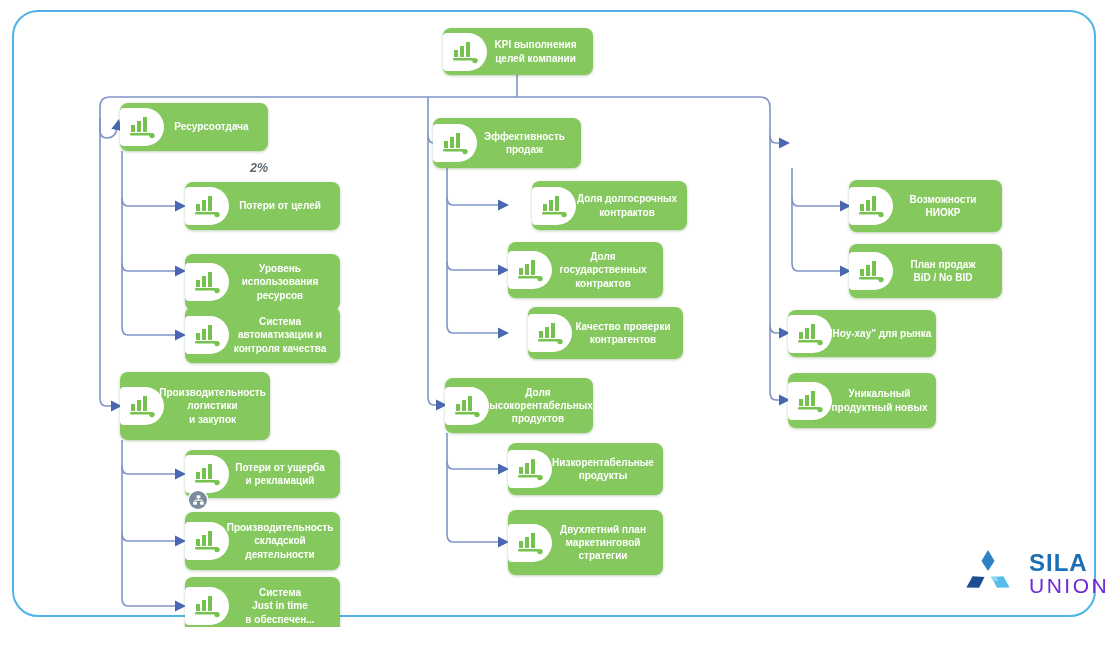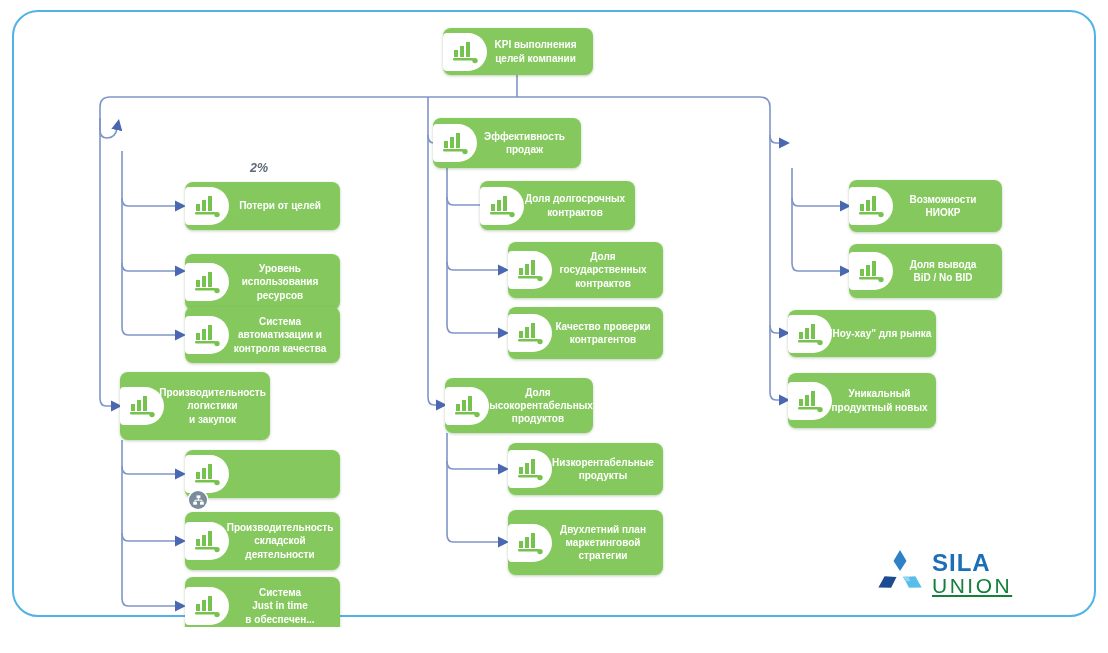--- a/index.html
+++ b/index.html
@@ -16,24 +16,24 @@
         width:44px;height:38px;background:#fff;
         border-radius:4px 19px 19px 4px;
         display:flex;align-items:center;justify-content:center;}
   .node .label{flex:1;margin-left:38px;text-align:center;white-space:pre-line;
         padding:2px 3px 2px 0;}
   .pct{position:absolute;left:238px;top:161px;width:42px;text-align:center;
        font-size:12.5px;font-weight:bold;font-style:italic;color:#5E6A75;}
   .badge{position:absolute;left:189px;top:491px;width:18px;height:18px;border-radius:50%;
          background:#7A8B9C;display:flex;align-items:center;justify-content:center;
          box-shadow:0 0 0 1.5px #fff;cursor:pointer;}
-  .logo{position:absolute;left:876px;top:549px;display:flex;gap:8px;}
+  .logo{position:absolute;left:964px;top:549px;display:flex;gap:17px;}
   .logo .words{display:flex;flex-direction:column;justify-content:center;}
   .logo .w1{font-size:24px;font-weight:800;color:#1A6FB5;letter-spacing:1px;line-height:1.0;}
-  .logo .w2{font-size:21px;font-weight:400;color:#15803d;letter-spacing:2.5px;line-height:1.05;text-decoration:underline;}
+  .logo .w2{font-size:21px;font-weight:400;color:#6d28d9;letter-spacing:2.5px;line-height:1.05;}
 </style>
 </head>
 <body>
 
 <div class="canvas">
   <div class="card"></div>
 
   <svg class="wires" width="1108" height="653" viewBox="0 0 1108 653">
     <defs>
       <marker id="arr" viewBox="0 0 10 10" refX="1" refY="5" markerWidth="7" markerHeight="7" orient="auto">
@@ -81,20 +81,32 @@
           <rect x="2" y="10" width="4" height="7" fill="#76C24E"></rect>
           <rect x="8" y="6" width="4" height="11" fill="#76C24E"></rect>
           <rect x="14" y="2" width="4" height="15" fill="#76C24E"></rect>
           <rect x="1" y="18" width="21" height="2.4" rx="1.2" fill="#76C24E"></rect>
           <circle cx="23" cy="20.6" r="2.7" fill="#76C24E"></circle>
         </svg>
       </span>
       <span class="label">KPI выполнения
 целей компании</span>
     </div>
+  <div class="node" style="left:120px;top:103px;width:148px;height:48px">
+      <span class="icon icon-chart">
+        <svg width="27" height="24" viewBox="0 0 27 24">
+          <rect x="2" y="10" width="4" height="7" fill="#76C24E"></rect>
+          <rect x="8" y="6" width="4" height="11" fill="#76C24E"></rect>
+          <rect x="14" y="2" width="4" height="15" fill="#76C24E"></rect>
+          <rect x="1" y="18" width="21" height="2.4" rx="1.2" fill="#76C24E"></rect>
+          <circle cx="23" cy="20.6" r="2.7" fill="#76C24E"></circle>
+        </svg>
+      </span>
+      <span class="label">Ресурсоотдача</span>
+    </div>
   <div class="node" style="left:185px;top:182px;width:155px;height:48px">
       <span class="icon icon-chart">
         <svg width="27" height="24" viewBox="0 0 27 24">
           <rect x="2" y="10" width="4" height="7" fill="#76C24E"></rect>
           <rect x="8" y="6" width="4" height="11" fill="#76C24E"></rect>
           <rect x="14" y="2" width="4" height="15" fill="#76C24E"></rect>
           <rect x="1" y="18" width="21" height="2.4" rx="1.2" fill="#76C24E"></rect>
           <circle cx="23" cy="20.6" r="2.7" fill="#76C24E"></circle>
         </svg>
       </span>
@@ -145,20 +157,22 @@
   <div class="node" style="left:185px;top:450px;width:155px;height:48px">
       <span class="icon icon-chart">
         <svg width="27" height="24" viewBox="0 0 27 24">
           <rect x="2" y="10" width="4" height="7" fill="#76C24E"></rect>
           <rect x="8" y="6" width="4" height="11" fill="#76C24E"></rect>
           <rect x="14" y="2" width="4" height="15" fill="#76C24E"></rect>
           <rect x="1" y="18" width="21" height="2.4" rx="1.2" fill="#76C24E"></rect>
           <circle cx="23" cy="20.6" r="2.7" fill="#76C24E"></circle>
         </svg>
       </span>
+      <span class="label">Потери от ущерба
+и рекламаций</span>
     </div>
   <div class="node" style="left:185px;top:512px;width:155px;height:58px">
       <span class="icon icon-chart">
         <svg width="27" height="24" viewBox="0 0 27 24">
           <rect x="2" y="10" width="4" height="7" fill="#76C24E"></rect>
           <rect x="8" y="6" width="4" height="11" fill="#76C24E"></rect>
           <rect x="14" y="2" width="4" height="15" fill="#76C24E"></rect>
           <rect x="1" y="18" width="21" height="2.4" rx="1.2" fill="#76C24E"></rect>
           <circle cx="23" cy="20.6" r="2.7" fill="#76C24E"></circle>
         </svg>
@@ -187,21 +201,21 @@
           <rect x="2" y="10" width="4" height="7" fill="#76C24E"></rect>
           <rect x="8" y="6" width="4" height="11" fill="#76C24E"></rect>
           <rect x="14" y="2" width="4" height="15" fill="#76C24E"></rect>
           <rect x="1" y="18" width="21" height="2.4" rx="1.2" fill="#76C24E"></rect>
           <circle cx="23" cy="20.6" r="2.7" fill="#76C24E"></circle>
         </svg>
       </span>
       <span class="label">Эффективность
 продаж</span>
     </div>
-  <div class="node" style="left:480px;top:181px;width:155px;height:49px">
+  <div class="node" style="left:532px;top:181px;width:155px;height:49px">
       <span class="icon icon-chart">
         <svg width="27" height="24" viewBox="0 0 27 24">
           <rect x="2" y="10" width="4" height="7" fill="#76C24E"></rect>
           <rect x="8" y="6" width="4" height="11" fill="#76C24E"></rect>
           <rect x="14" y="2" width="4" height="15" fill="#76C24E"></rect>
           <rect x="1" y="18" width="21" height="2.4" rx="1.2" fill="#76C24E"></rect>
           <circle cx="23" cy="20.6" r="2.7" fill="#76C24E"></circle>
         </svg>
       </span>
       <span class="label">Доля долгосрочных
@@ -214,21 +228,21 @@
           <rect x="8" y="6" width="4" height="11" fill="#76C24E"></rect>
           <rect x="14" y="2" width="4" height="15" fill="#76C24E"></rect>
           <rect x="1" y="18" width="21" height="2.4" rx="1.2" fill="#76C24E"></rect>
           <circle cx="23" cy="20.6" r="2.7" fill="#76C24E"></circle>
         </svg>
       </span>
       <span class="label">Доля
 государственных
 контрактов</span>
     </div>
-  <div class="node" style="left:508px;top:307px;width:155px;height:52px">
+  <div class="node" style="left:528px;top:307px;width:155px;height:52px">
       <span class="icon icon-chart">
         <svg width="27" height="24" viewBox="0 0 27 24">
           <rect x="2" y="10" width="4" height="7" fill="#76C24E"></rect>
           <rect x="8" y="6" width="4" height="11" fill="#76C24E"></rect>
           <rect x="14" y="2" width="4" height="15" fill="#76C24E"></rect>
           <rect x="1" y="18" width="21" height="2.4" rx="1.2" fill="#76C24E"></rect>
           <circle cx="23" cy="20.6" r="2.7" fill="#76C24E"></circle>
         </svg>
       </span>
       <span class="label">Качество проверки
@@ -291,21 +305,21 @@
   <div class="node" style="left:849px;top:244px;width:153px;height:54px">
       <span class="icon icon-chart">
         <svg width="27" height="24" viewBox="0 0 27 24">
           <rect x="2" y="10" width="4" height="7" fill="#76C24E"></rect>
           <rect x="8" y="6" width="4" height="11" fill="#76C24E"></rect>
           <rect x="14" y="2" width="4" height="15" fill="#76C24E"></rect>
           <rect x="1" y="18" width="21" height="2.4" rx="1.2" fill="#76C24E"></rect>
           <circle cx="23" cy="20.6" r="2.7" fill="#76C24E"></circle>
         </svg>
       </span>
-      <span class="label">Доля вывода
+      <span class="label">План продаж
 BiD / No BID</span>
     </div>
   <div class="node" style="left:788px;top:310px;width:148px;height:47px">
       <span class="icon icon-chart">
         <svg width="27" height="24" viewBox="0 0 27 24">
           <rect x="2" y="10" width="4" height="7" fill="#76C24E"></rect>
           <rect x="8" y="6" width="4" height="11" fill="#76C24E"></rect>
           <rect x="14" y="2" width="4" height="15" fill="#76C24E"></rect>
           <rect x="1" y="18" width="21" height="2.4" rx="1.2" fill="#76C24E"></rect>
           <circle cx="23" cy="20.6" r="2.7" fill="#76C24E"></circle>

